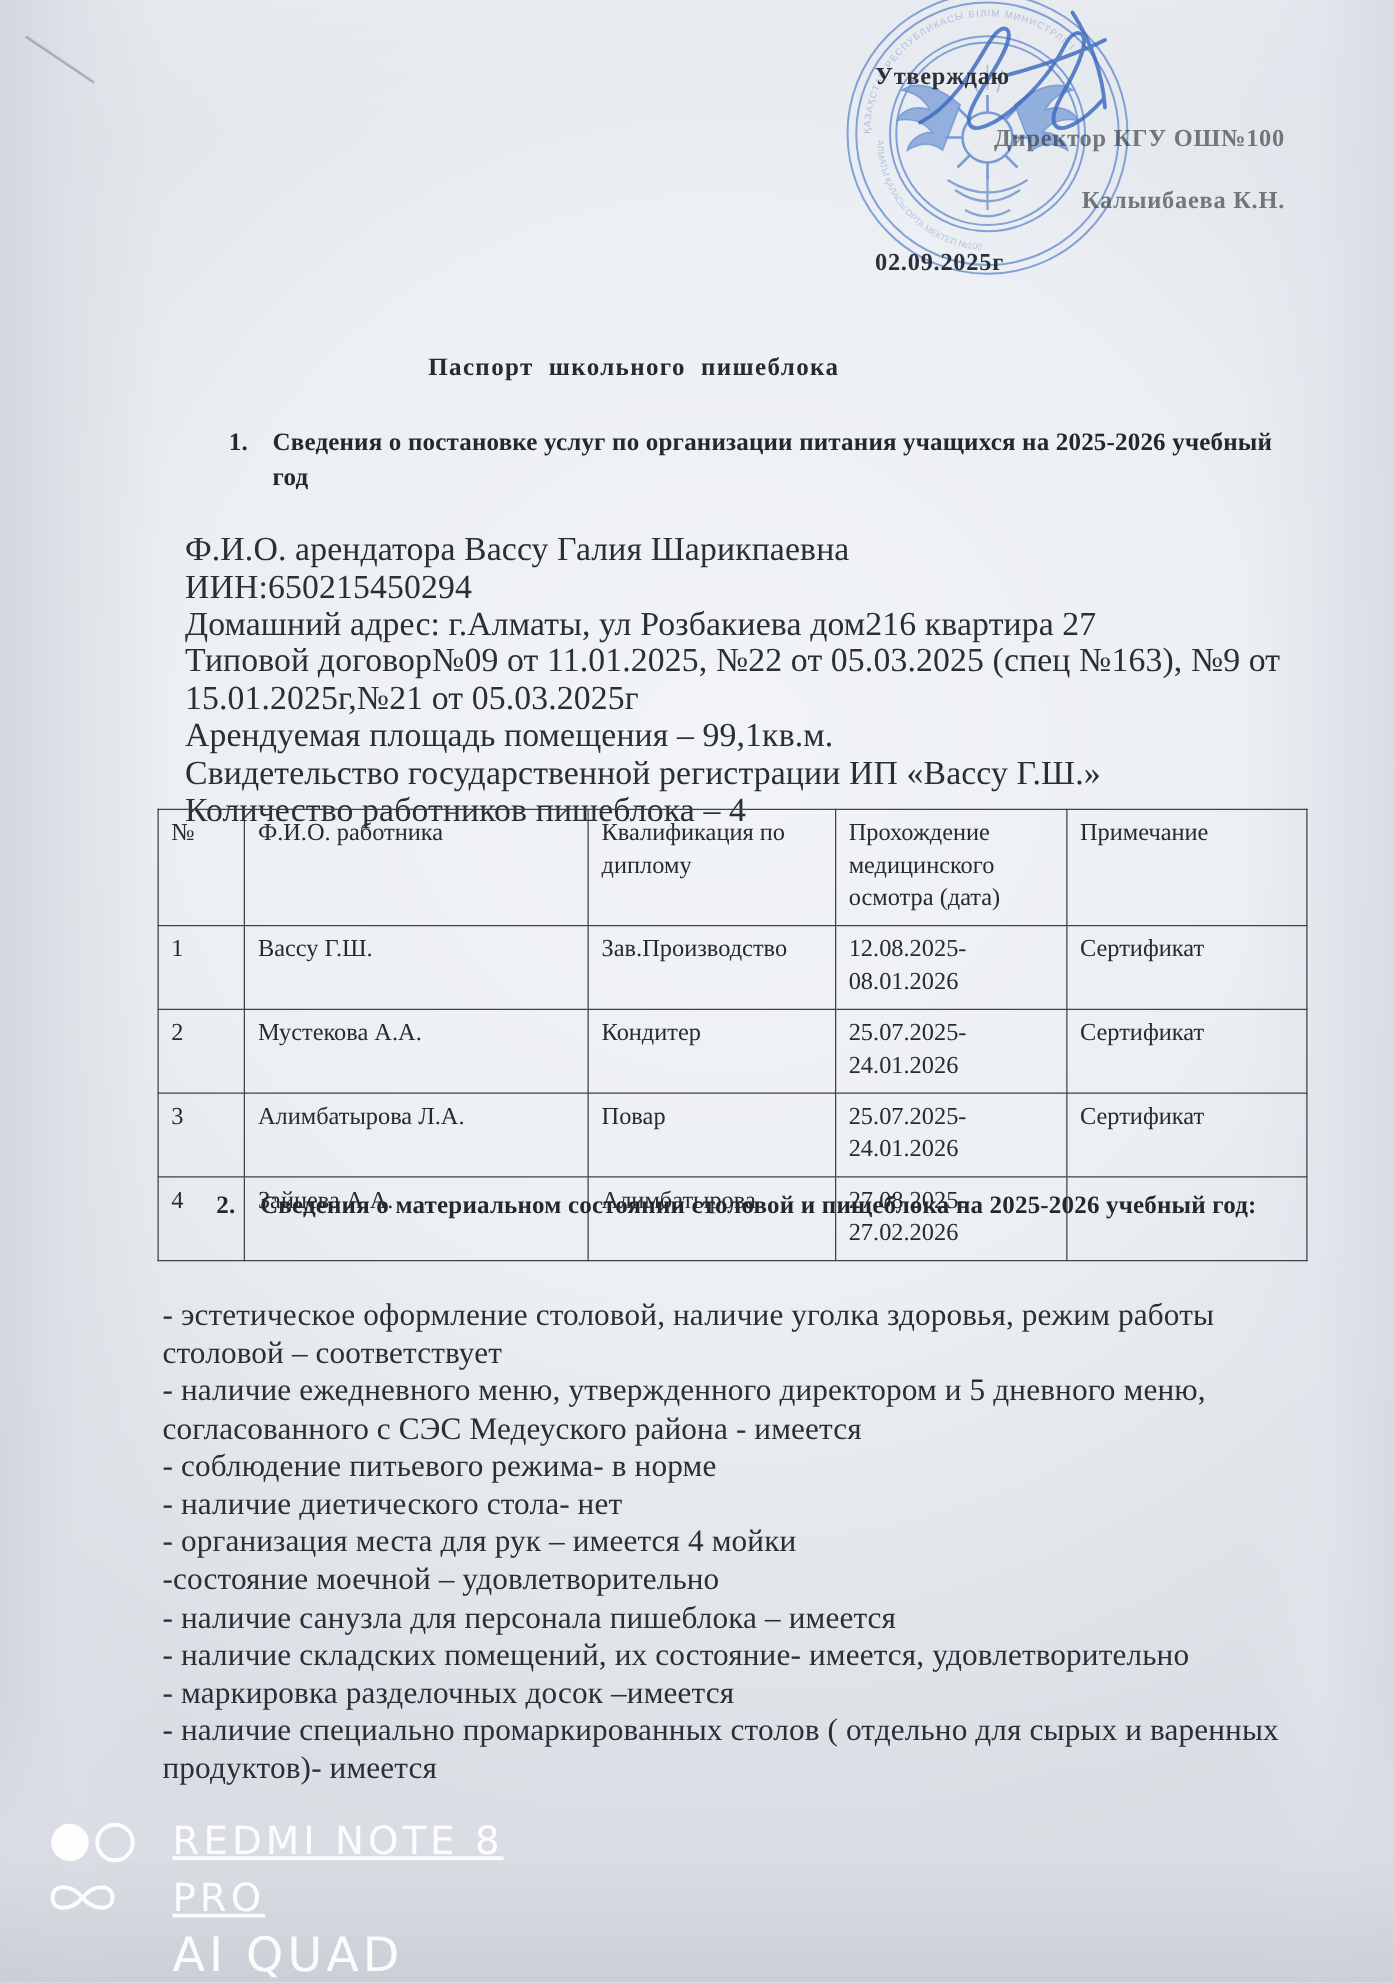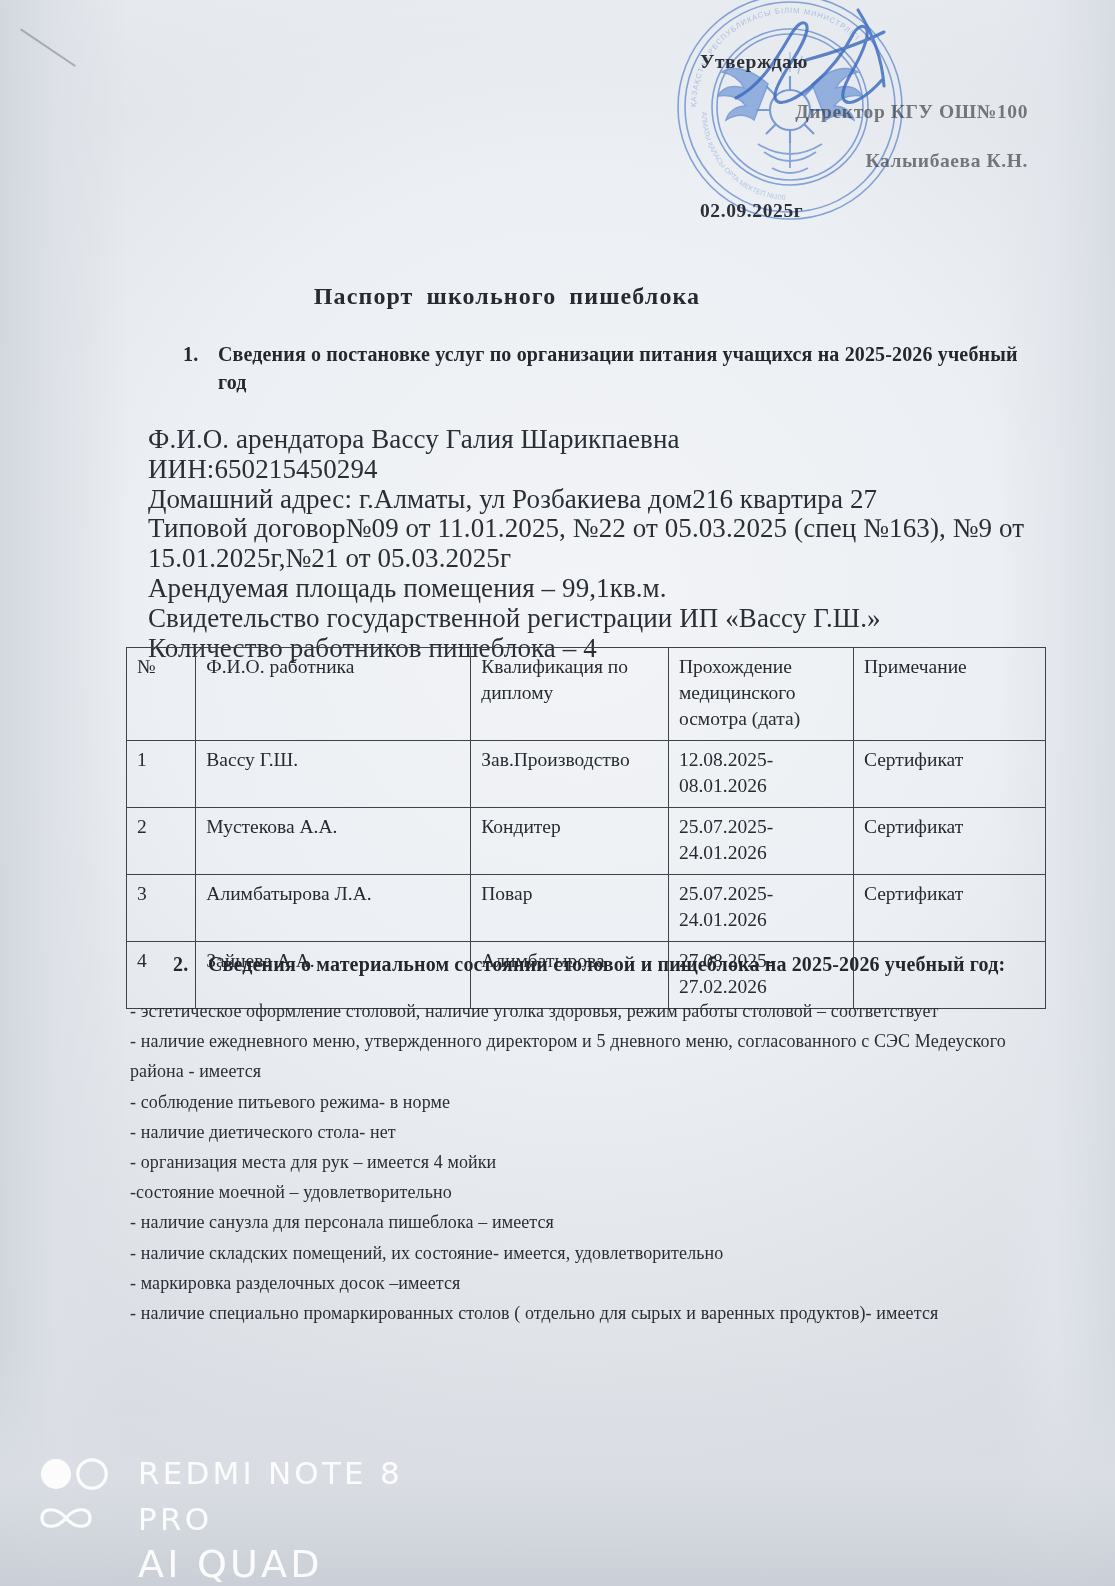--- a/index.html
+++ b/index.html
@@ -57,21 +57,21 @@
     letter-spacing:.6px;line-height:1;
   }
   #approval .ln{margin-bottom:30px;white-space:nowrap;}
   #approval .ln.r{text-align:right;padding-right:72px;}
   #approval .ln.d{text-align:left;padding-right:72px;margin-bottom:0;}
   .ghost{opacity:.62;}
 
   
   #doc-title{
     position:absolute;left:0;top:283px;width:1014px;
-    text-align:center;font-size:24px;font-weight:bold;color:#262b31;
+    text-align:center;font-size:20px;font-weight:bold;color:#262b31;
     letter-spacing:1.1px;word-spacing:6px;
   }
 
   
   .sec{
     position:absolute;font-size:20px;font-weight:bold;color:#23282e;
     line-height:1.42;letter-spacing:.15px;
   }
   .sec .num{position:absolute;left:-35px;top:0;}
   #sec1{left:218px;top:340px;width:812px;}
@@ -101,34 +101,34 @@
   .c-no{width:58px;}
   .c-fio{width:288px;font-family:Liberation Serif, serif;}
   .c-qual{width:186px;}
   .c-med{width:178px;}
   .c-note{width:190px;}
   .med-cell{white-space:pre-line;}
   .med-cell.ind{padding-left:16px;}
 
   
   #cond-list{
-    position:absolute;left:130px;top:996px;width:900px;
-    font-size:18px;color:#2a2f36;line-height:30.2px;letter-spacing:.1px;
+    position:absolute;left:130px;top:1038px;width:900px;
+    font-size:25px;color:#2a2f36;line-height:30.2px;letter-spacing:.1px;
   }
   #cond-list .item{margin-bottom:0;}
 
   
   #watermark{
     position:absolute;left:36px;top:1448px;width:430px;height:104px;
     color:#ffffff;opacity:.93;
     font-family:"DejaVu Sans","Liberation Sans",sans-serif;
   }
   #wm-glyphs{position:absolute;left:0;top:4px;width:92px;height:92px;}
   #wm-text{position:absolute;left:102px;top:2px;}
-  #wm-line1{font-size:31px;letter-spacing:3.2px;line-height:46px;}
+  #wm-line1{font-size:31px;letter-spacing:3.2px;line-height:46px;text-decoration:underline;}
   #wm-line2{font-size:38px;letter-spacing:3.2px;line-height:44px;}
 </style>
 </head>
 <body>
 
 <div id="page">
 
   <div id="shade-top"></div>
   <div id="shade-left"></div>
   <div id="shade-right"></div>

